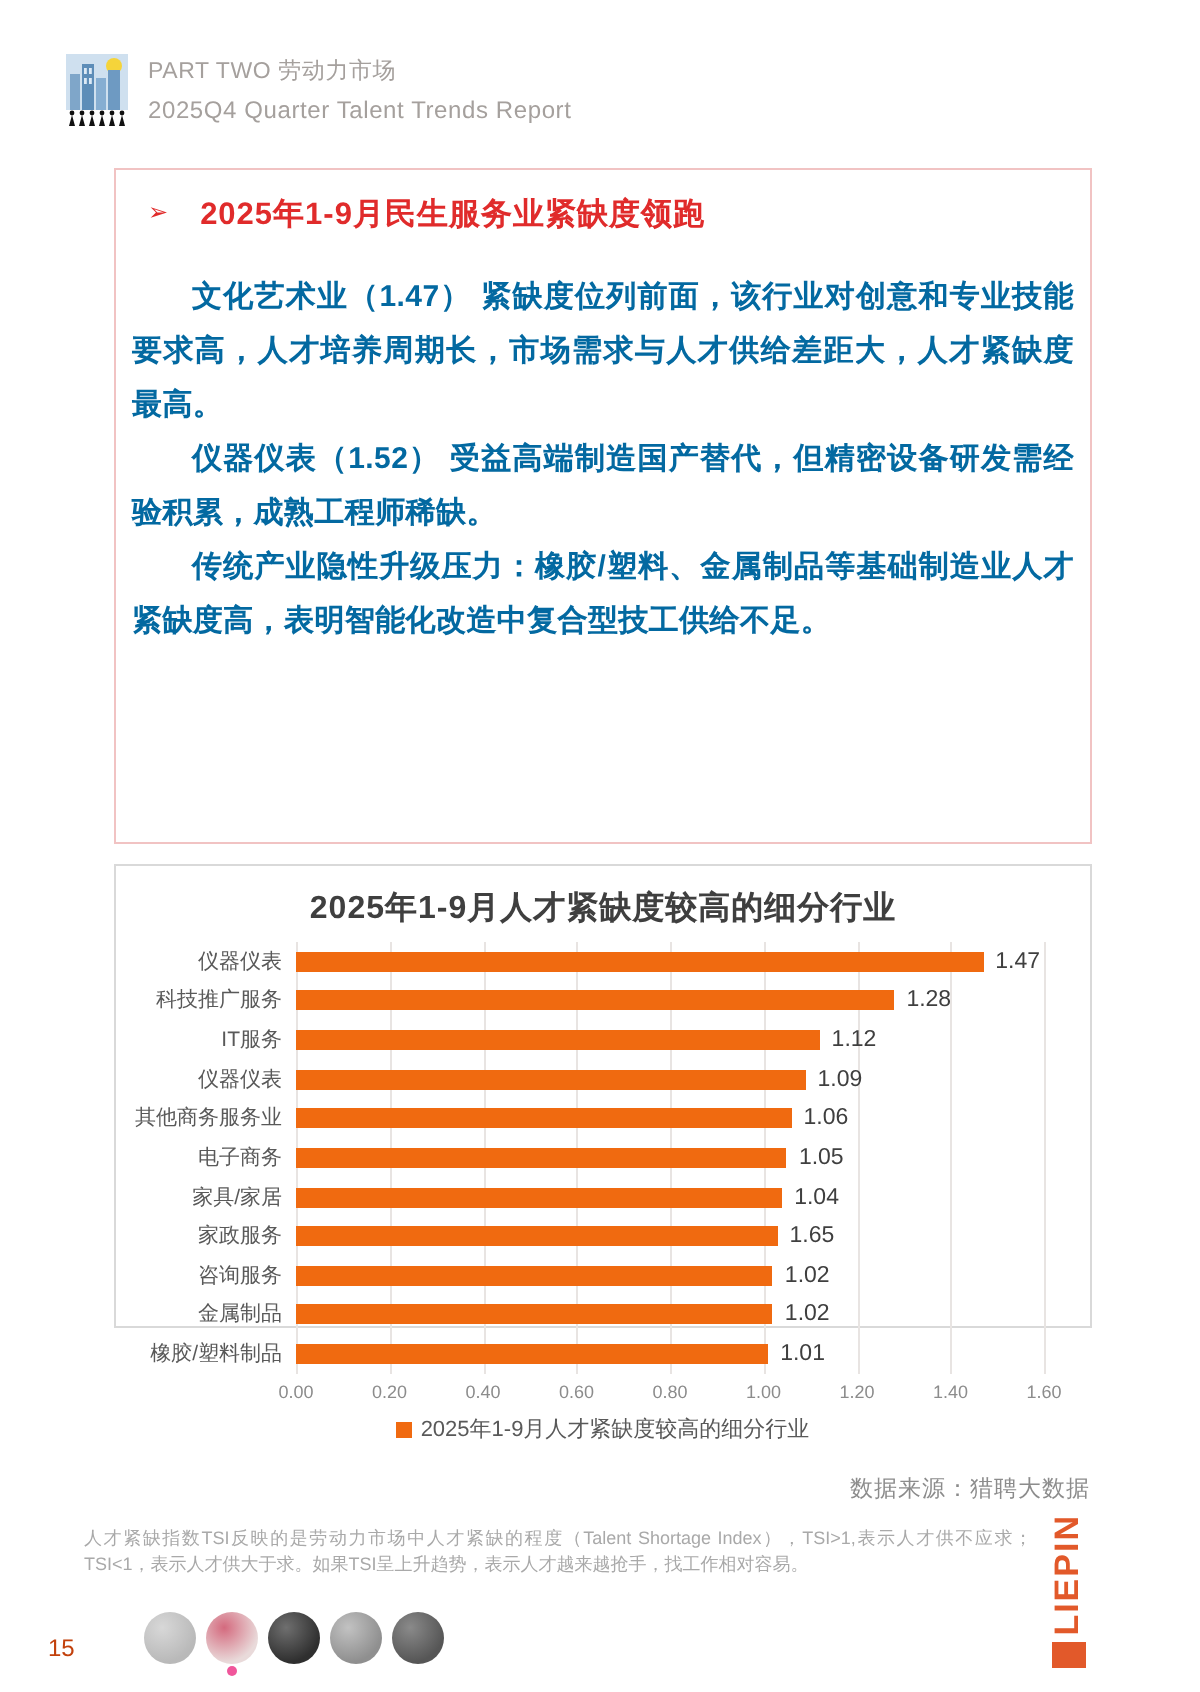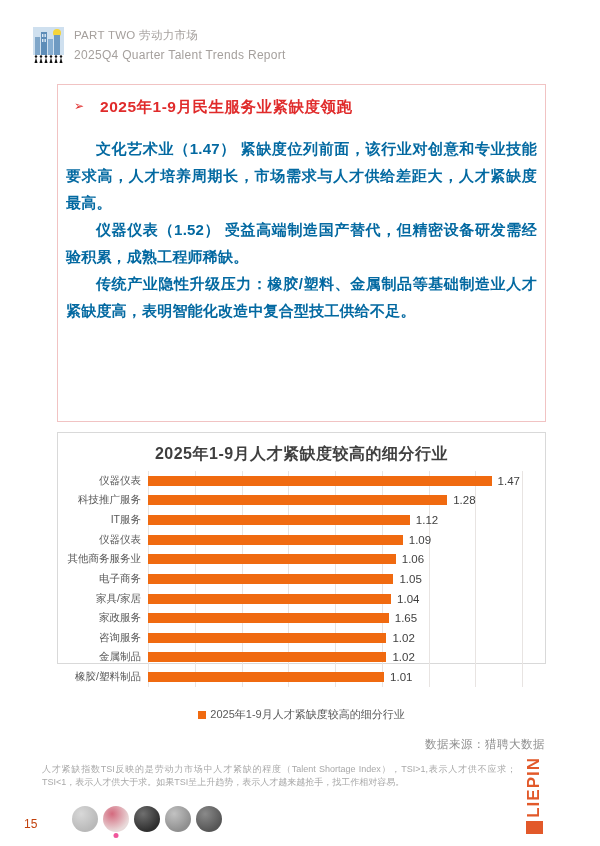--- a/index.html
+++ b/index.html
@@ -177,20 +177,31 @@
             <div class="bar" style="width: 63.75%; background: rgb(240, 106, 16);"></div>
             <span class="bar-value">1.02</span>
           </div>
           <div class="bar-row">
             <span class="bar-label">橡胶/塑料制品</span>
             <div class="bar" style="width: 63.125%; background: rgb(240, 106, 16);"></div>
             <span class="bar-value">1.01</span>
           </div>
         </div>
     </div>
+    <div class="x-axis">
+        <div class="xtick" style="left: 0%;">0.00</div>
+        <div class="xtick" style="left: 12.5%;">0.20</div>
+        <div class="xtick" style="left: 25%;">0.40</div>
+        <div class="xtick" style="left: 37.5%;">0.60</div>
+        <div class="xtick" style="left: 50%;">0.80</div>
+        <div class="xtick" style="left: 62.5%;">1.00</div>
+        <div class="xtick" style="left: 75%;">1.20</div>
+        <div class="xtick" style="left: 87.5%;">1.40</div>
+        <div class="xtick" style="left: 100%;">1.60</div>
+      </div>
     <div class="legend">
       <span class="legend-swatch" style="background: rgb(240, 106, 16);"></span>
       <span class="legend-label">2025年1-9月人才紧缺度较高的细分行业</span>
     </div>
   </div>
 
   <div class="source">数据来源：猎聘大数据</div>
   <div class="footnote">人才紧缺指数TSI反映的是劳动力市场中人才紧缺的程度（Talent Shortage Index），TSI&gt;1,表示人才供不应求；TSI&lt;1，表示人才供大于求。如果TSI呈上升趋势，表示人才越来越抢手，找工作相对容易。</div>
 
   <div class="liepin">

